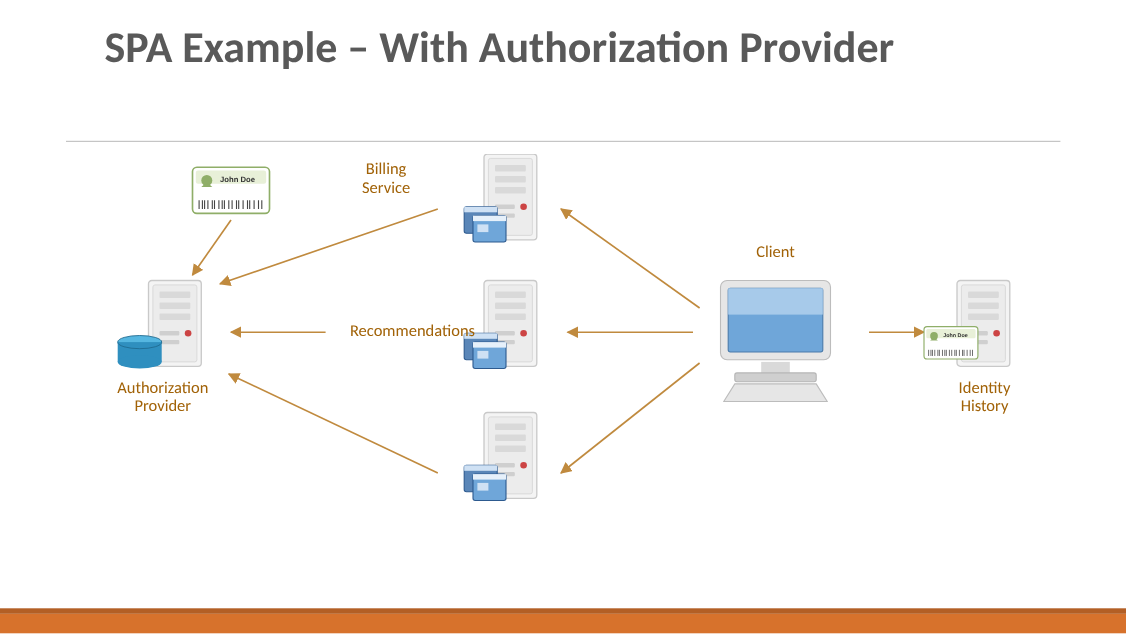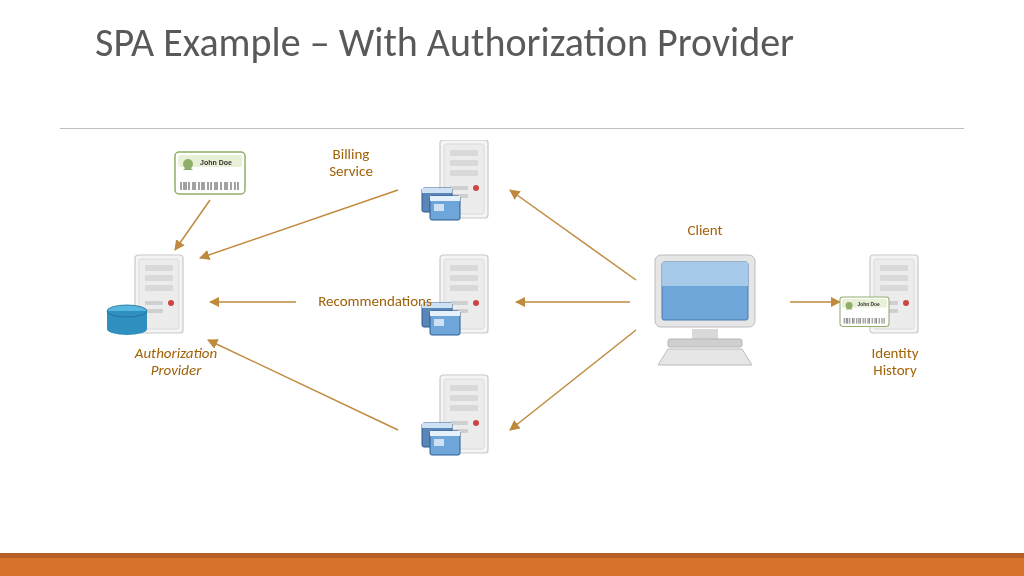--- a/index.html
+++ b/index.html
@@ -15,21 +15,21 @@
   .slide {
     position: relative;
     width: 1024px;
     height: 576px;
   }
   .title {
     position: absolute;
     left: 95px;
     top: 20px;
     font-size: 40px;
-    font-weight: 400;
+    font-weight: 700;
     color: #595959;
     line-height: 1.15;
   }
   .title-underline {
     position: absolute;
     left: 60px;
     right: 60px;
     top: 128px;
     height: 1px;
     background: #bfbfbf;
@@ -213,21 +213,21 @@
         <g transform="translate(-30,42) scale(0.7)">
             <use href="#id-card"></use>
           <text x="25" y="13" font-size="7" font-family="Arial" font-weight="bold" fill="#333">John Doe</text>
         </g>
       </g>
     </svg>
 
     <div class="node-label" style="left:306px; top:6px; width:90px;">Billing
 Service</div>
     <div class="node-label" style="left:310px; top:153px; width:130px;">Recommendations</div>
-    <div class="node-label" style="left:116px; top:205px; width:120px;font-style:italic;">Authorization
+    <div class="node-label" style="left:88px; top:205px; width:120px;">Authorization
 Provider</div>
     <div class="node-label" style="left:675px; top:82px; width:60px;">Client</div>
     <div class="node-label" style="left:845px; top:205px; width:100px;">Identity
 History</div>
   </div>
 
   <div class="bottom-bar"></div>
 </div>
 
 </body></html>

